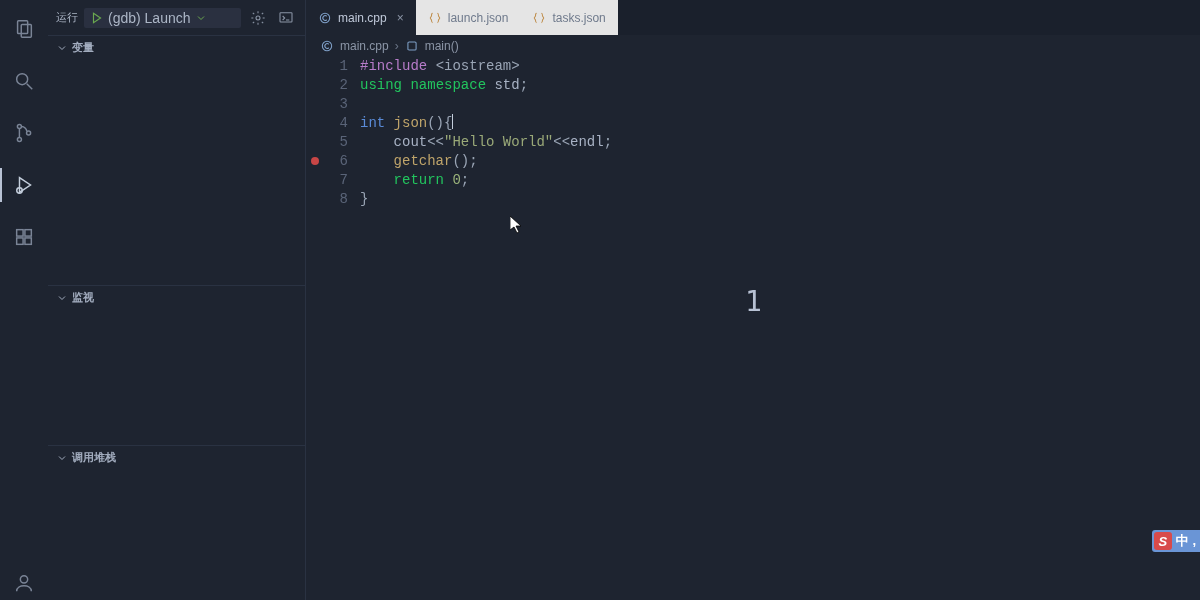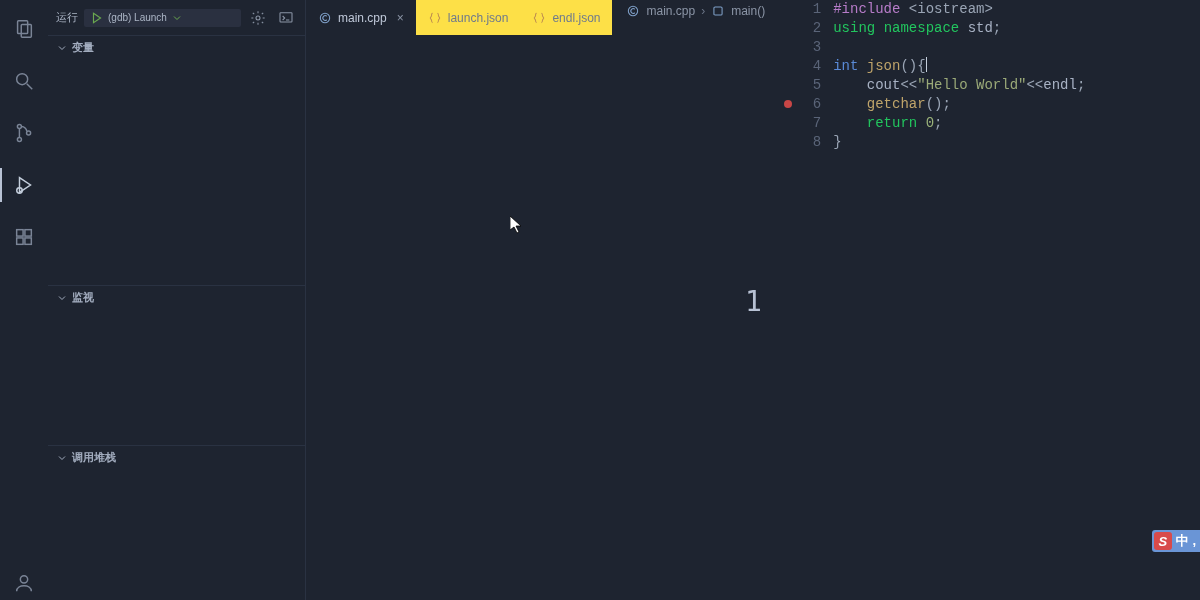--- a/index.html
+++ b/index.html
@@ -42,21 +42,21 @@
     display: flex; flex-direction: column;
   }
   .side-header {
     height: 35px; display: flex; align-items: center;
     padding: 4px 8px; gap: 6px;
     font-size: 11px; color: #acb6c6;
   }
   .side-header .dropdown {
     flex: 1; display: flex; align-items: center;
     background: #2a3040; border-radius: 2px;
-    padding: 2px 6px; gap: 4px; font-size: 10px;
+    padding: 2px 6px; gap: 4px; font-size: 14px;
     color: #acb6c6;
   }
   .side-header .dropdown svg { color: #6aa84f; }
   .side-header .icon-btn { width: 22px; height: 22px; display: flex; align-items: center; justify-content: center; color: #8b95a6; }
 
   .section {
     border-top: 1px solid #2a3242;
   }
   .section-header {
     display: flex; align-items: center;
@@ -66,29 +66,29 @@
     font-weight: bold;
   }
   .section-body { flex: 1; }
   .vars   { height: 250px; }
   .watch  { height: 160px; }
   .stack  { flex: 1; }
 
   
   .editor-area {
     position: absolute; left: 306px; right: 0; top: 0; bottom: 0;
-    display: flex; 
+    display: flex; flex-direction: column;
     background: #1e2430;
   }
   .tabs { height: 35px; display: flex; align-items: stretch; background: #1a202c; }
   .tab {
     display: flex; align-items: center; gap: 6px;
     padding: 0 12px;
     font-size: 12px; color: #6f7a8c;
-    background: #fde047;
+    background: #e5e5e5;
     cursor: pointer;
   }
   .tab.active { background: #1e2430; color: #bfc8d8; }
   .tab .close { margin-left: 4px; color: #8b95a6; }
   .tab-icon-cpp { color: #7fa0c8; display:inline-flex; }
   .tab-icon-json { color: #c09050; display:inline-flex; }
 
   .breadcrumbs {
     height: 22px; display: flex; align-items: center;
     padding: 0 14px; gap: 6px;
@@ -286,21 +286,21 @@
         </span>
         <span>launch.json</span>
       </div>
       <div class="tab">
         <span class="tab-icon-json">
           <svg width="14" height="14" viewBox="0 0 24 24" fill="none" stroke="currentColor" stroke-width="1.8">
             <path d="M8 4c-2 0-2 2-2 4s-2 2-2 4 2 2 2 4 0 4 2 4"></path>
             <path d="M16 4c2 0 2 2 2 4s2 2 2 4-2 2-2 4 0 4-2 4"></path>
           </svg>
         </span>
-        <span>endl.json</span>
+        <span>tasks.json</span>
       </div>
     </div>
   <div class="breadcrumbs">
     <span class="bc-icon">
       <svg width="14" height="14" viewBox="0 0 24 24" fill="none" stroke="currentColor" stroke-width="1.8">
           <circle cx="12" cy="12" r="8"></circle>
           <path d="M15 9a4 4 0 1 0 0 6"></path>
         </svg>
     </span>
     <span>main.cpp</span>

